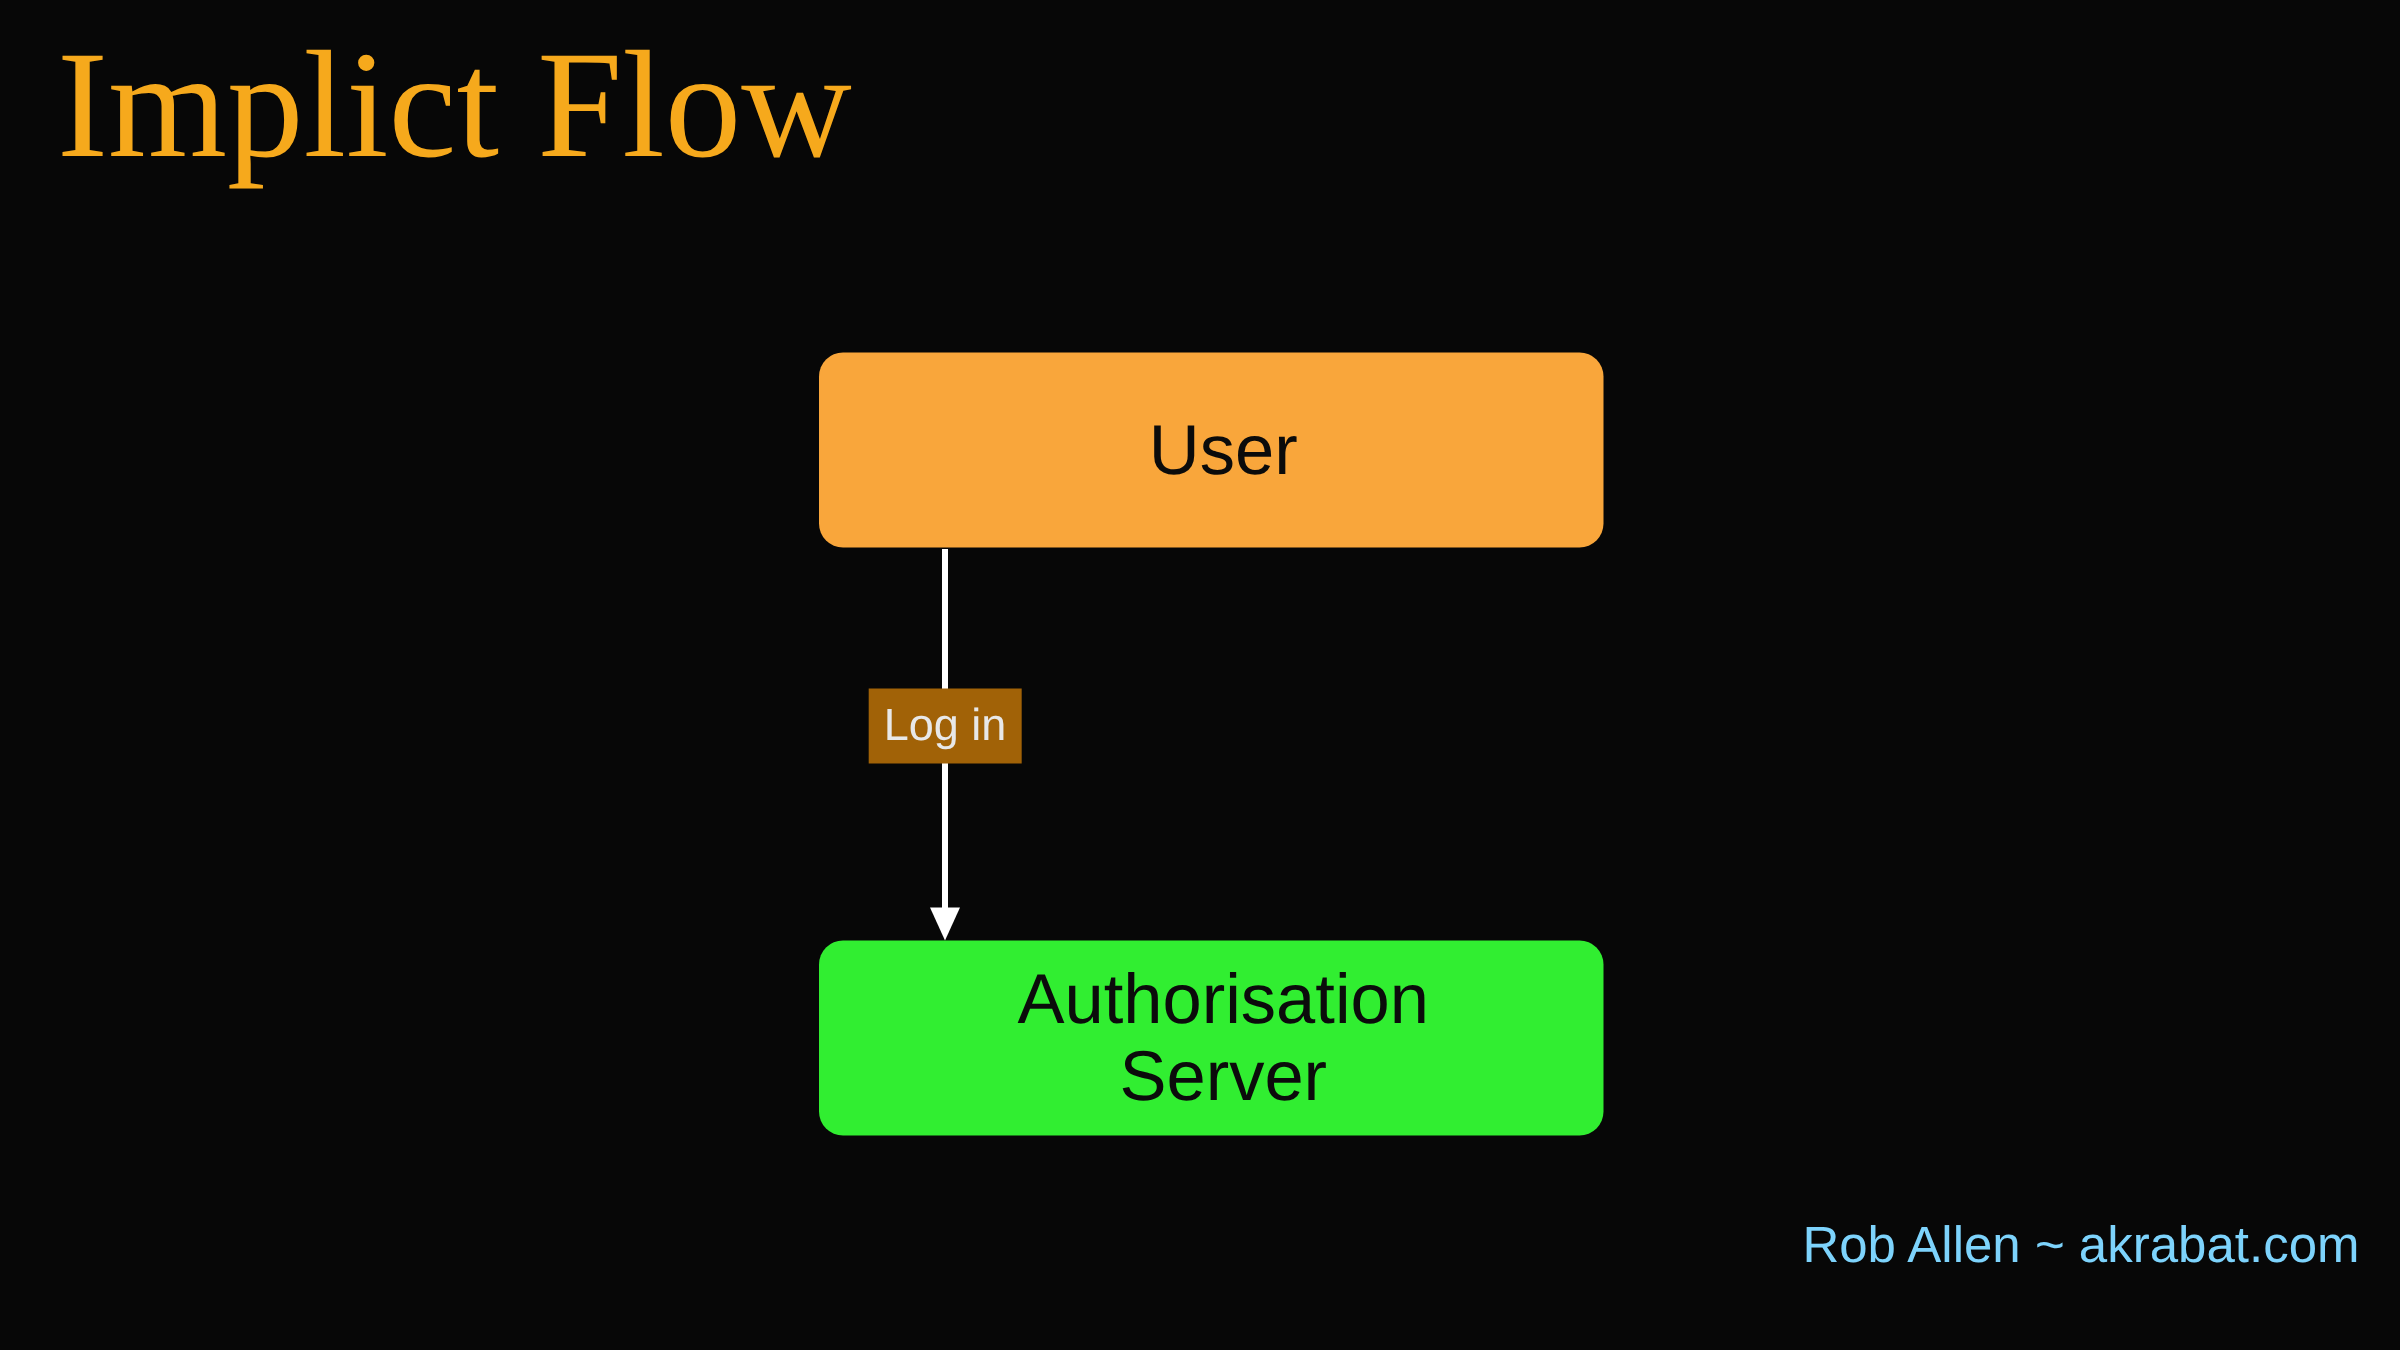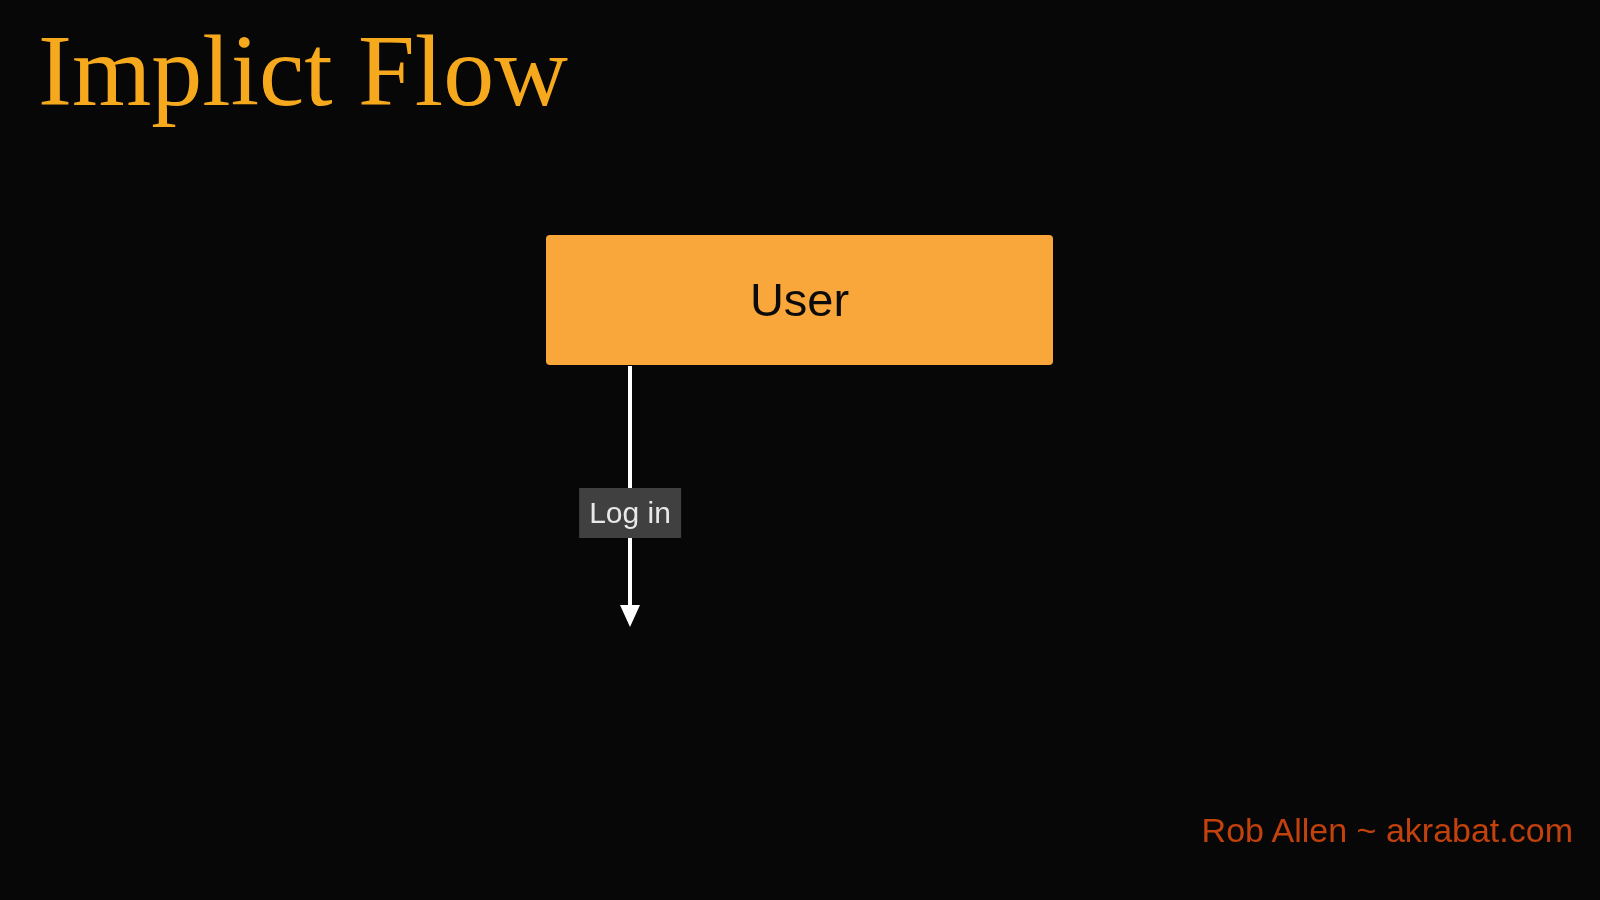--- a/index.html
+++ b/index.html
@@ -25,28 +25,29 @@
     font-size: 102px;
     line-height: 1.0;
     color: #F6A91C;
     white-space: nowrap;
   }
   .node {
     position: absolute;
     left: 546px;
     width: 507px;
     height: 130px;
-    border-radius: 4px;
+    border-radius: 16px;
     display: flex;
     align-items: center;
     justify-content: center;
     text-align: center;
     color: #0B0B0B;
     font-size: 47px;
     line-height: 1.08;
+    padding-left: 16px;
   }
   .node-user {
     top: 235px;
     background: #F9A63B;
   }
   .node-auth {
     top: 627px;
     background: #31EE31;
     flex-direction: column;
   }
@@ -67,33 +68,33 @@
     top: 605px;
     width: 0;
     height: 0;
     border-left: 10px solid transparent;
     border-right: 10px solid transparent;
     border-top: 22px solid #FFFFFF;
   }
   .edge-label {
     position: absolute;
     left: 630px;
-    top: 488px;
+    top: 459px;
     transform: translateX(-50%);
-    background: #404040;
+    background: #a16207;
     padding: 8px 10px;
     color: #E8E8E8;
     font-size: 30px;
     white-space: nowrap;
   }
   .footer-credit {
     position: absolute;
     right: 27px;
     bottom: 10px;
-    color: #c2410c;
+    color: #7dd3fc;
     font-size: 34px;
     white-space: nowrap;
   }
 </style>
 </head>
 <body>
 
 <div class="slide">
 
   <h1 class="slide-title">Implict Flow</h1>
@@ -101,16 +102,20 @@
   <div class="node node-user">
     <span>User</span>
   </div>
 
   <div class="edge-line"></div>
 
   <div class="arrow-head"></div>
 
   <div class="edge-label">Log in</div>
 
+  <div class="node node-auth">
+    <span class="node-label-line">Authorisation</span>
+    <span class="node-label-line">Server</span>
+  </div>
 
   <div class="footer-credit">Rob Allen ~ akrabat.com</div>
 
 </div>
 
 </body></html>

